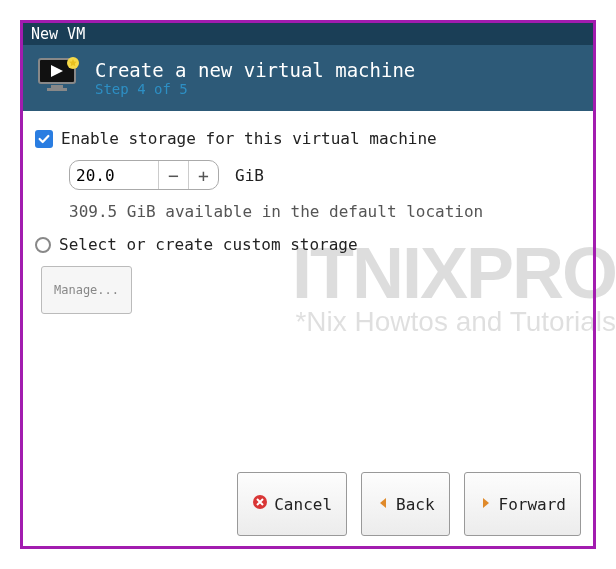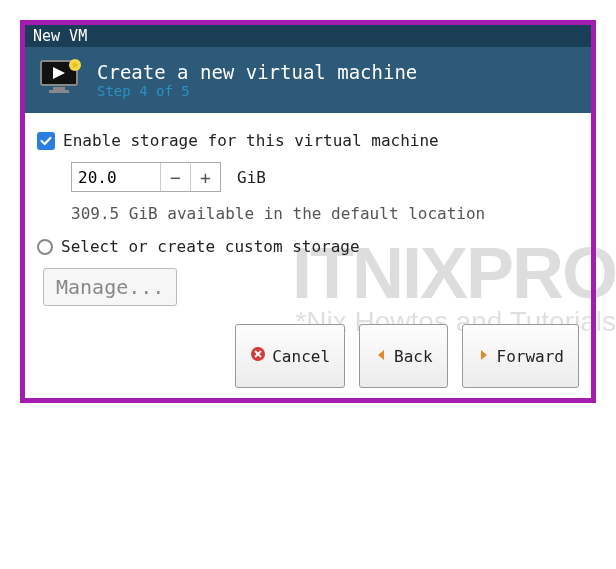--- a/index.html
+++ b/index.html
@@ -31,24 +31,24 @@
     letter-spacing: -2px;
   }
   .watermark-sub {
     font-size: 28px;
     color: #333;
     margin-top: -8px;
   }
   .window {
     position: relative;
     z-index: 1;
-    border: 5px solid #a21caf;
+    border: 3px solid #a21caf;
     background: rgba(255,255,255,0.0);
     width: 576px;
-    height: 383px;
+    height: 529px;
   }
   .titlebar {
     background: #1a3e56;
     color: #fff;
     padding: 2px 8px;
     font-size: 15px;
   }
   .header {
     background: #2d5a78;
     padding: 12px 14px;
@@ -102,21 +102,21 @@
     height: 8px;
     background: #2a7de1;
     border-radius: 50%;
   }
   .label { color: #222; }
   .indent { padding-left: 34px; }
   .spin {
     display: flex;
     align-items: center;
     border: 1px solid #aaa;
-    border-radius: 0;
+    border-radius: 10px;
     height: 30px;
     background: rgba(255,255,255,0.9);
   }
   .spin-input {
     border: none;
     outline: none;
     width: 88px;
     padding: 4px 6px;
     font-family: inherit;
     font-size: 16px;
@@ -132,24 +132,24 @@
     color: #555;
     cursor: pointer;
     font-family: inherit;
   }
   .unit { margin-left: 8px; color: #222; }
   .avail { color: #555; padding-left: 34px; margin-bottom: 14px; }
   .manage-row { padding: 0 6px; margin-top: 6px; }
   .manage-btn {
     border: 1px solid #bbb;
     border-radius: 3px;
-    padding: 6px 12px;
+    padding: 16px 12px;
     background: rgba(245,245,245,0.85);
     font-family: inherit;
-    font-size: 20px;
+    font-size: 12px;
     color: #888;
     cursor: pointer;
   }
   .footer {
     position: absolute;
     bottom: 10px;
     right: 12px;
     display: flex;
     gap: 14px;
   }

